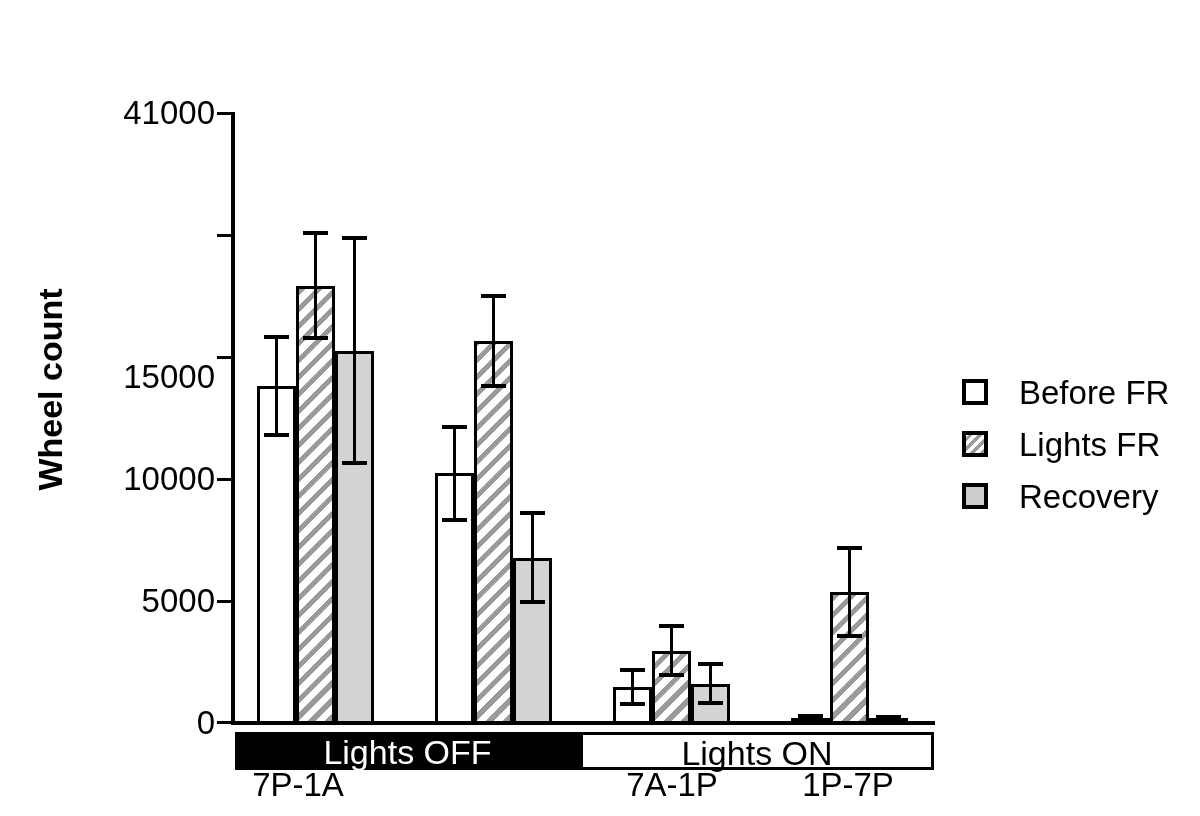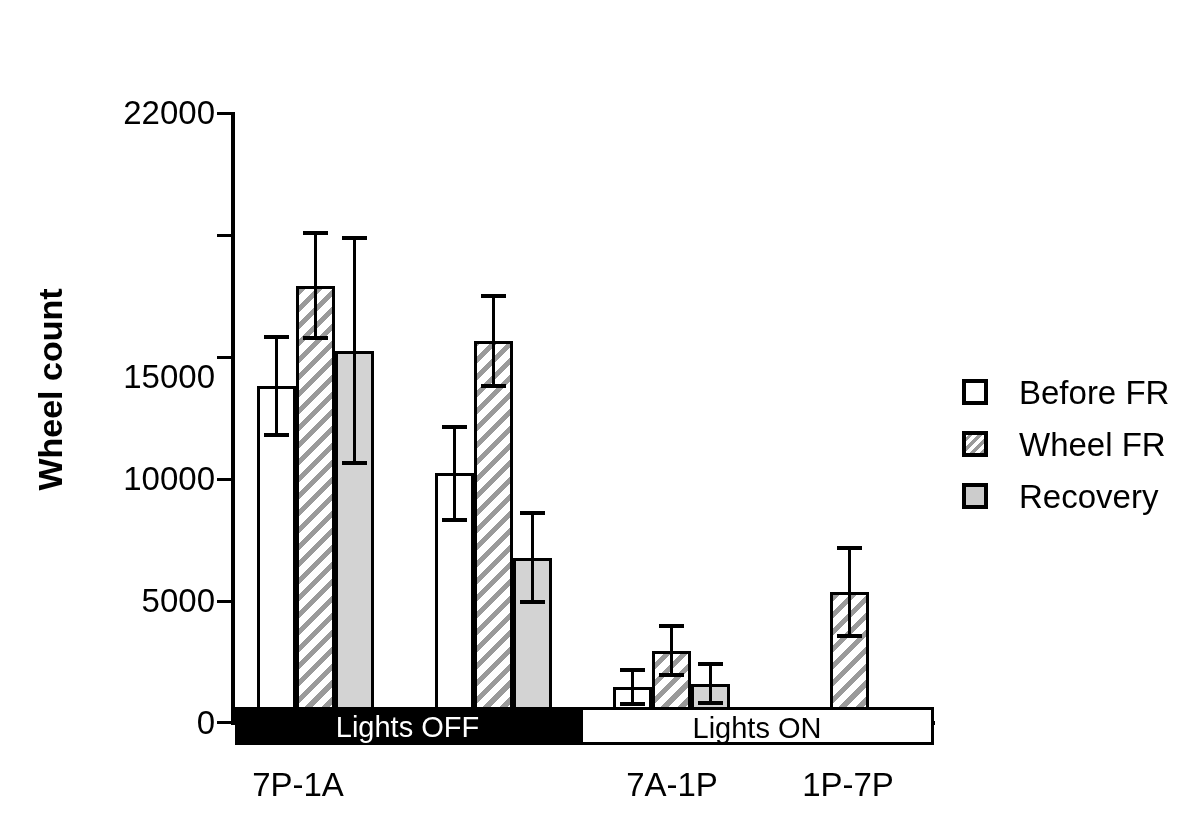--- a/index.html
+++ b/index.html
@@ -62,22 +62,22 @@
 
   
   .err{position:absolute;width:3px;background:#000;}
   .cap{position:absolute;height:4px;width:25px;background:#000;}
 
   
   #baseline{
     position:absolute;left:231px;top:721px;width:704px;height:4px;background:#000;
   }
   .lightband{
-    position:absolute;top:707px;height:38px;box-sizing:border-box;
-    font-size:29px;line-height:36px;text-align:center;white-space:nowrap;
+    position:absolute;top:732px;height:38px;box-sizing:border-box;
+    font-size:34px;line-height:36px;text-align:center;white-space:nowrap;
   }
   #lights-off{
     left:235px;width:345px;background:#000;color:#fff;border:2px solid #000;
   }
   #lights-on{
     left:580px;width:354px;background:#fff;color:#000;border:3px solid #000;
   }
 
   .xcat{
     position:absolute;top:765px;height:40px;
@@ -106,21 +106,21 @@
 </style>
 </head>
 <body>
 
 <div id="stage">
 
 
   <div id="y-axis-title">Wheel count</div>
 
   <div id="ylabels">
-    <div class="ylabel" style="top:96px">22000</div>
+    <div class="ylabel" style="top:96px">41000</div>
     <div class="ylabel" style="top:360px">15000</div>
     <div class="ylabel" style="top:462px">10000</div>
     <div class="ylabel" style="top:584px">5000</div>
     <div class="ylabel" style="top:706px">0</div>
   </div>
 
   <div id="y-axis-line"></div>
   <div class="ytick" style="top:112px"></div>
   <div class="ytick" style="top:234px"></div>
   <div class="ytick" style="top:356px"></div>
@@ -188,21 +188,21 @@
   <div class="xcat" style="left:592px;width:160px">7A-1P</div>
   <div class="xcat" style="left:768px;width:160px">1P-7P</div>
 
   <div id="legend">
     <div class="legend-row">
       <span class="swatch before"></span>
       <span class="legend-label">Before FR</span>
     </div>
     <div class="legend-row">
       <span class="swatch during"></span>
-      <span class="legend-label">Wheel FR</span>
+      <span class="legend-label">Lights FR</span>
     </div>
     <div class="legend-row">
       <span class="swatch recovery"></span>
       <span class="legend-label">Recovery</span>
     </div>
   </div>
 
 </div>
 
 </body></html>

